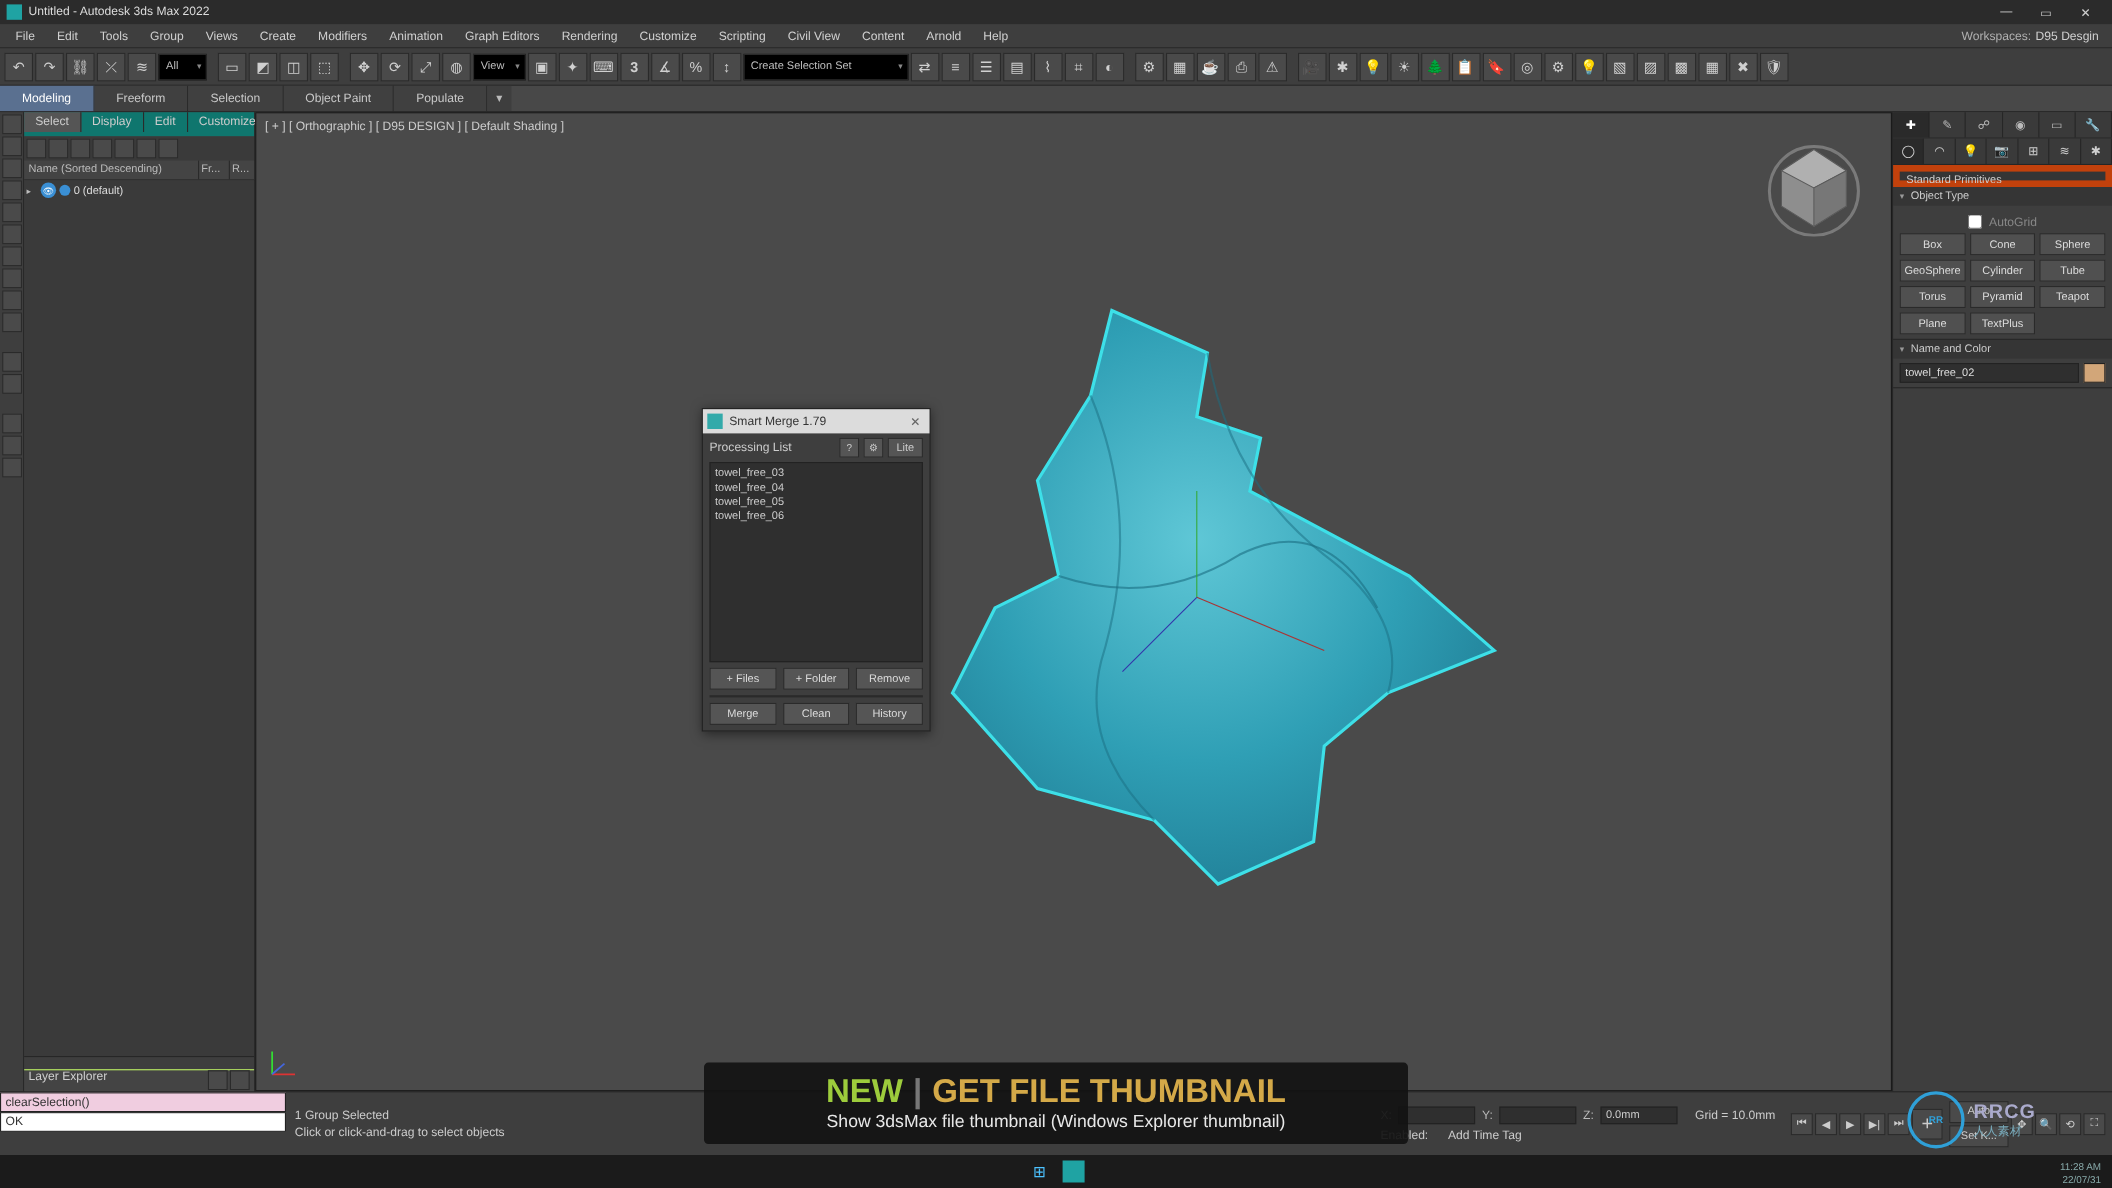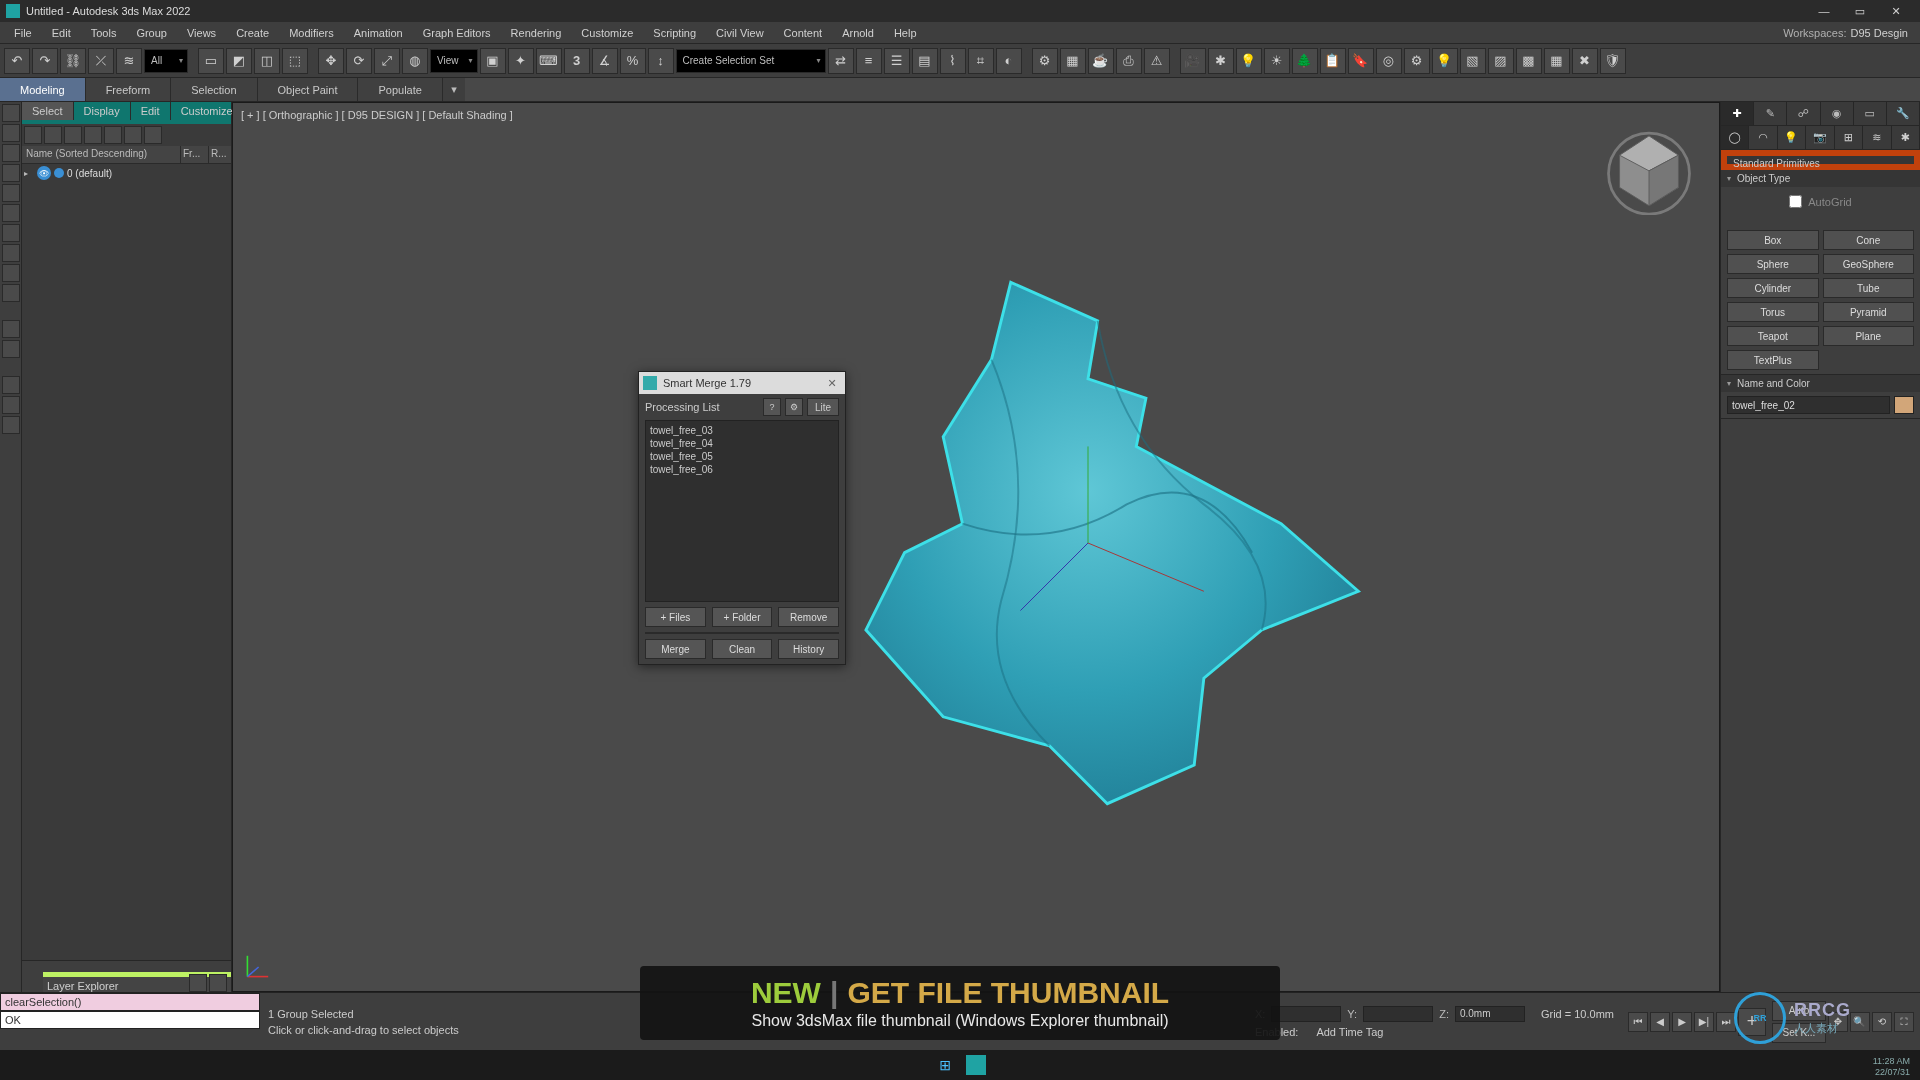--- a/index.html
+++ b/index.html
@@ -49,21 +49,21 @@
 .sx-header .col1 { flex: 1; padding: 2px 4px; border-right: 1px solid #2a2a2a; }
 .sx-header .col2 { width: 28px; padding: 2px 2px; border-right: 1px solid #2a2a2a; }
 .sx-header .col3 { width: 22px; padding: 2px 2px; }
 .sx-body { flex: 1; background: #3a3a3a; overflow: auto; }
 .sx-row { display: flex; align-items: center; height: 18px; padding: 0 2px; gap: 3px; }
 .sx-row .tri { width: 10px; color: #bbb; font-size: 8px; }
 .sx-row .eye { width: 14px; height: 14px; border-radius: 7px; background: #3a8fd4; font-size: 8px; display: flex; align-items: center; justify-content: center; color: #fff; }
 .sx-row .dot { width: 10px; height: 10px; border-radius: 5px; background: #3a8fd4; }
 .sx-row .name { flex: 1; color: #ddd; font-size: 10px; }
 .sx-bottom { height: 12px; background: #3e3e3e; border-top: 1px solid #262626; }
-.layerexp { height: 20px; background: #444; border-top: 5px solid #bef264; display: flex; align-items: flex-end; padding: 0 4px; margin-left: 21px; }
+.layerexp { height: 20px; background: #444; border-top: 1px solid #bef264; display: flex; align-items: flex-start; padding: 0 4px; }
 .layerexp span { flex: 1; }
 .layerexp .lbtn { width: 18px; height: 18px; background: #4a4a4a; border: 1px solid #2a2a2a; margin-left: 2px; }
 
 
 .vp-label { position: absolute; top: 6px; left: 8px; color: #ccc; font-size: 11px; }
 .viewcube { position: absolute; top: 20px; right: 24px; width: 92px; height: 92px; }
 .viewcube svg { width: 100%; height: 100%; }
 .cloth { position: absolute; left: 38%; top: 18%; width: 580px; height: 560px; }
 .cloth svg { width: 100%; height: 100%; }
 .axisgizmo { position: absolute; left: 8px; bottom: 8px; width: 32px; height: 32px; }
@@ -92,21 +92,21 @@
 .cp-sub { height: 24px; display: flex; background: #3a3a3a; border-bottom: 1px solid #262626; }
 .cp-sub .cps { flex: 1; display: flex; align-items: center; justify-content: center; border-right: 1px solid #262626; }
 .cp-sub .cps.active { background: #2a2a2a; }
 .cp-dd { height: 20px; margin: 0; background: #353535; border: 6px solid #c2410c; padding: 2px 6px; color: #ccc; font-size: 10px; }
 .rollout { border-bottom: 1px solid #262626; }
 .rollout .rohead { background: #353535; color: #ccc; padding: 3px 6px; font-size: 10px; display: flex; align-items: center; gap: 6px; }
 .rollout .rohead::before { content: "▾"; font-size: 8px; color: #999; }
 .rollout .robody { padding: 4px 6px; }
 .autogrid { display: flex; align-items: center; justify-content: center; gap: 6px; padding: 4px 0; color: #888; }
 .autogrid input { accent-color: #666; }
-.primgrid { display: grid; grid-template-columns: 1fr 1fr; gap: 4px; margin-top: 18px; }
+.primgrid { display: grid; grid-template-columns: 1fr 1fr 1fr; gap: 4px; }
 .primbtn { height: 20px; background: #505050; border: 1px solid #2a2a2a; color: #ddd; display: flex; align-items: center; justify-content: center; font-size: 10px; }
 .ncrow { display: flex; gap: 4px; padding: 4px 6px; }
 .ncrow input { flex: 1; height: 18px; background: #2f2f2f; border: 1px solid #222; color: #ddd; padding: 0 4px; font-size: 10px; }
 .ncrow .sw { width: 20px; height: 18px; background: #d2a679; border: 1px solid #222; }
 
 
 .statuspanel { height: 58px; display: flex; background: #3e3e3e; border-top: 1px solid #222; }
 .macro { width: 260px; display: flex; flex-direction: column; }
 .macro .pink { background: #f0cde0; color: #333; padding: 2px 4px; border: 1px solid #222; height: 18px; }
 .macro .white { background: #fff; color: #333; padding: 2px 4px; border: 1px solid #222; height: 18px; flex: 0 0 auto; }

